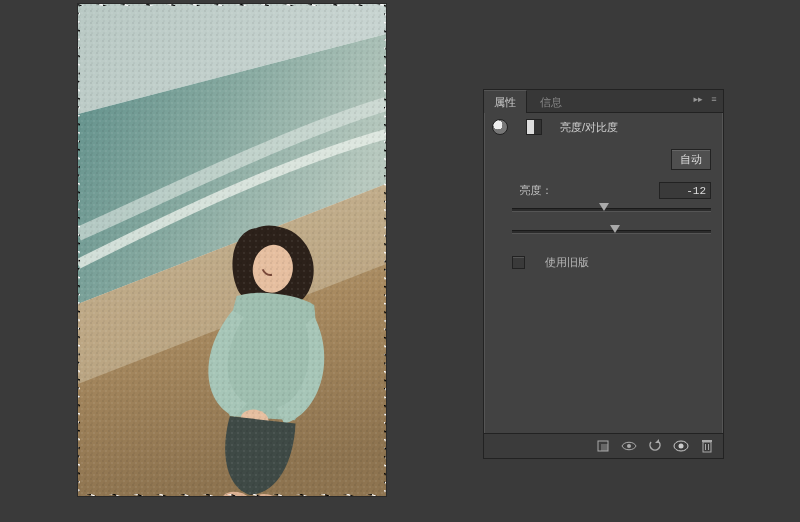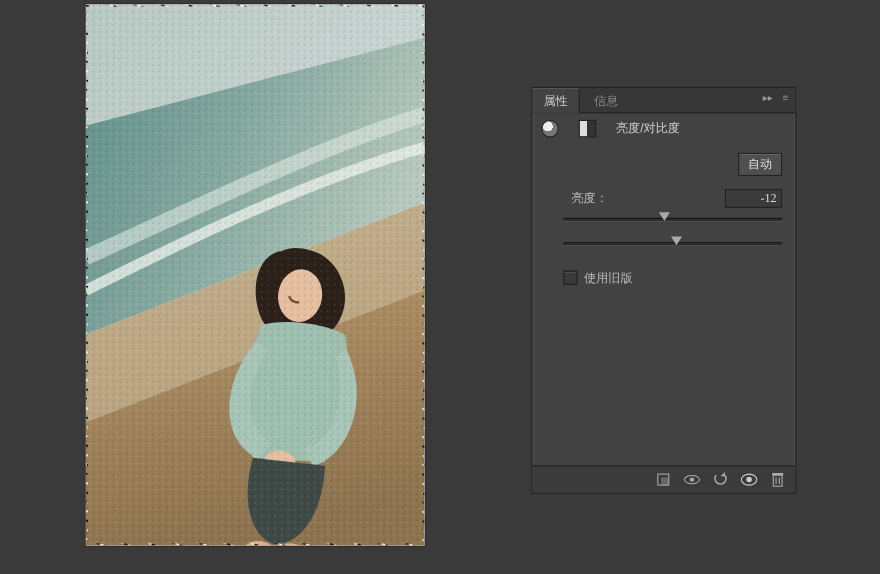--- a/index.html
+++ b/index.html
@@ -1,41 +1,41 @@
 <!DOCTYPE html>
 <html><head>
 <meta charset="utf-8">
 <style>
   html,body{margin:0;padding:0;width:800px;height:522px;background:#3a3a3a;font-family:"Microsoft YaHei",Arial,sans-serif;font-size:11px;color:#b8b8b8;overflow:hidden;}
   .workspace{position:absolute;left:0;top:0;width:800px;height:522px;}
   
   .canvas{position:absolute;left:78px;top:4px;width:308px;height:492px;background:#fff;box-shadow:0 0 0 1px #2a2a2a;}
   .canvas svg{position:absolute;left:0;top:0;}
   
-  .panel{position:absolute;left:483px;top:79px;width:239px;height:368px;background:#424242;border:1px solid #222;box-shadow:0 0 0 1px #555 inset;}
+  .panel{position:absolute;left:483px;top:89px;width:239px;height:368px;background:#424242;border:1px solid #222;box-shadow:0 0 0 1px #555 inset;}
   .tabbar{position:relative;height:22px;background:#373737;border-bottom:1px solid #222;}
   .tab{display:inline-block;height:22px;line-height:22px;padding:0 10px;font-size:11px;color:#ccc;}
   .tab.active{background:#424242;border-top:1px solid #555;border-right:1px solid #222;}
   .tab.inactive{color:#888;}
   .tab-icons{position:absolute;right:4px;top:4px;display:flex;gap:6px;}
   .tab-icons span{width:10px;height:10px;display:inline-flex;align-items:center;justify-content:center;color:#999;font-size:9px;}
-  .adj-header{display:flex;gap:18px;padding:6px 8px;}
+  .adj-header{display:flex;align-items:center;gap:18px;padding:6px 8px;}
   .adj-icon{width:14px;height:14px;border-radius:50%;background:radial-gradient(circle at 35% 35%,#eee 0 35%,#777 36% 100%);border:1px solid #222;}
   .adj-icon2{width:14px;height:14px;background:linear-gradient(90deg,#ddd 0 50%,#333 50% 100%);border:1px solid #222;}
   .adj-title{color:#d0d0d0;}
   .panel-body{padding:4px 12px 0 28px;}
   .auto-row{display:flex;justify-content:flex-end;padding:4px 0 10px 0;}
   .btn{background:#4f4f4f;border:1px solid #222;color:#ddd;padding:2px 8px;font-size:11px;box-shadow:inset 0 1px 0 #666;cursor:pointer;}
   .ctrl-row{display:flex;align-items:center;padding:2px 0;}
   .ctrl-label{flex:0 0 48px;color:#bfbfbf;text-align:center;}
-  .ctrl-val{width:42px;height:15px;background:#3a3a3a;border:1px solid #222;color:#ddd;text-align:right;padding:0 4px;font-size:11px;font-family:Liberation Serif, serif;margin-left:auto;}
+  .ctrl-val{width:42px;height:15px;background:#3a3a3a;border:1px solid #222;color:#ddd;text-align:right;padding:0 4px;font-size:11px;font-family:Liberation Mono, monospace;margin-left:auto;}
   .slider-wrap{position:relative;height:16px;margin:0 0 6px 0;}
   .slider-track{position:absolute;left:0;right:0;top:7px;height:2px;background:#2c2c2c;border-top:1px solid #1a1a1a;border-bottom:1px solid #555;}
   .slider-thumb{position:absolute;top:2px;width:0;height:0;border-left:5px solid transparent;border-right:5px solid transparent;border-top:8px solid #aaa;transform:translateX(-5px);}
-  .legacy-row{display:flex;align-items:center;gap:6px;padding:10px 0;}
+  .legacy-row{display:flex;align-items:center;gap:20px;padding:10px 0;}
   .chk{width:11px;height:11px;border:1px solid #222;background:#3a3a3a;box-shadow:inset 0 1px 0 #555;}
   .panel-footer{position:absolute;left:0;right:0;bottom:0;height:24px;background:#3b3b3b;border-top:1px solid #222;display:flex;align-items:center;justify-content:flex-end;gap:10px;padding:0 8px;}
   .ficon{width:16px;height:16px;display:flex;align-items:center;justify-content:center;color:#aaa;}
   .ficon svg{display:block;}
 </style>
 </head>
 <body>
 
 <div class="workspace">
 

